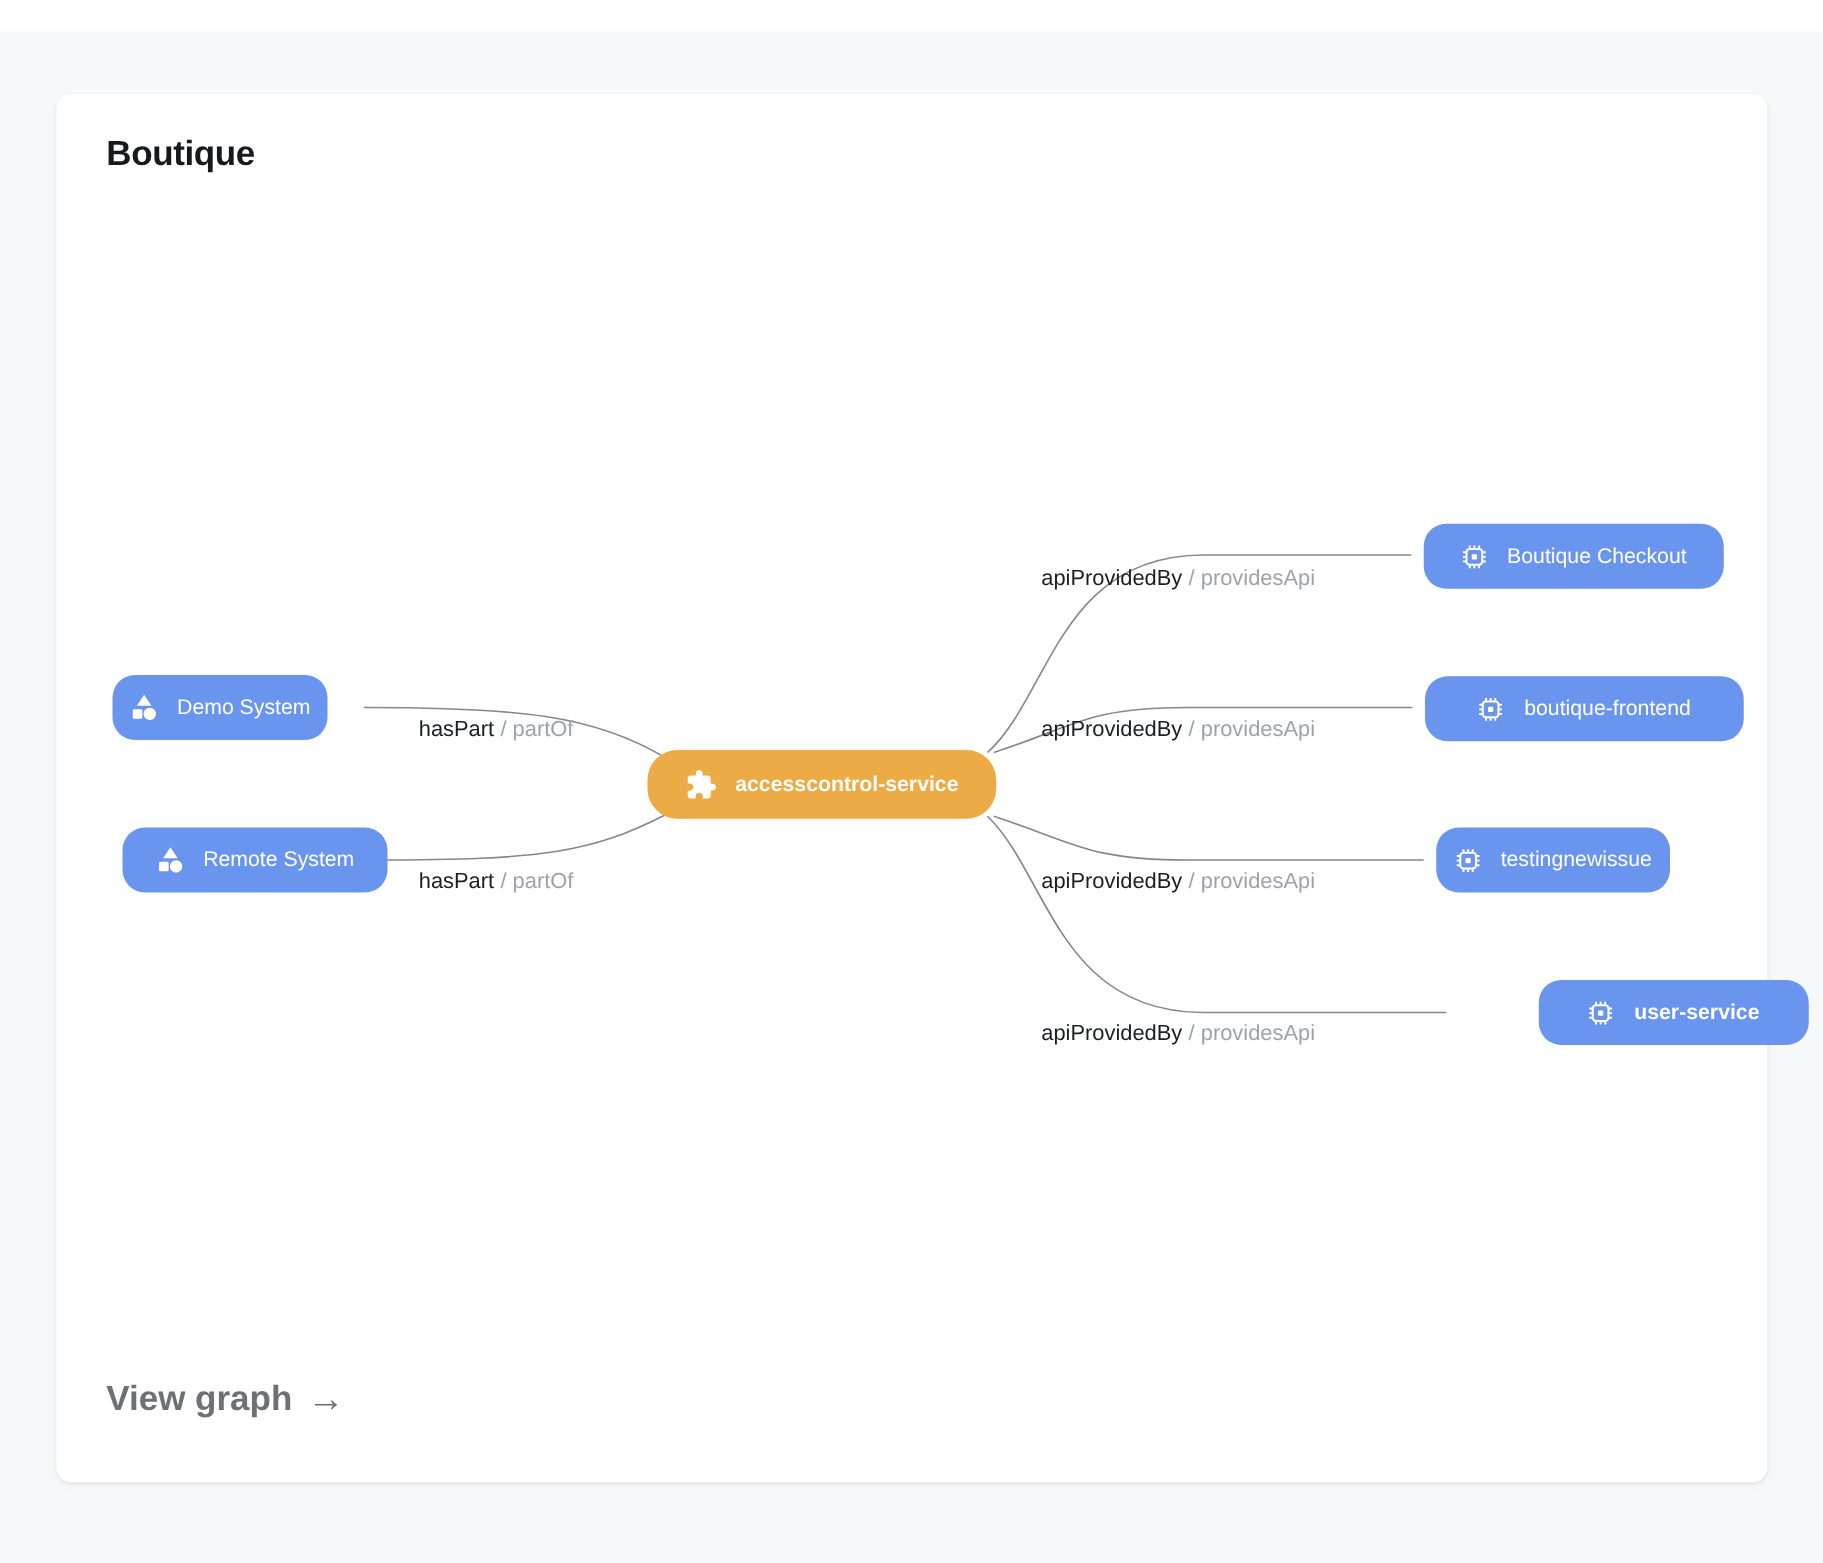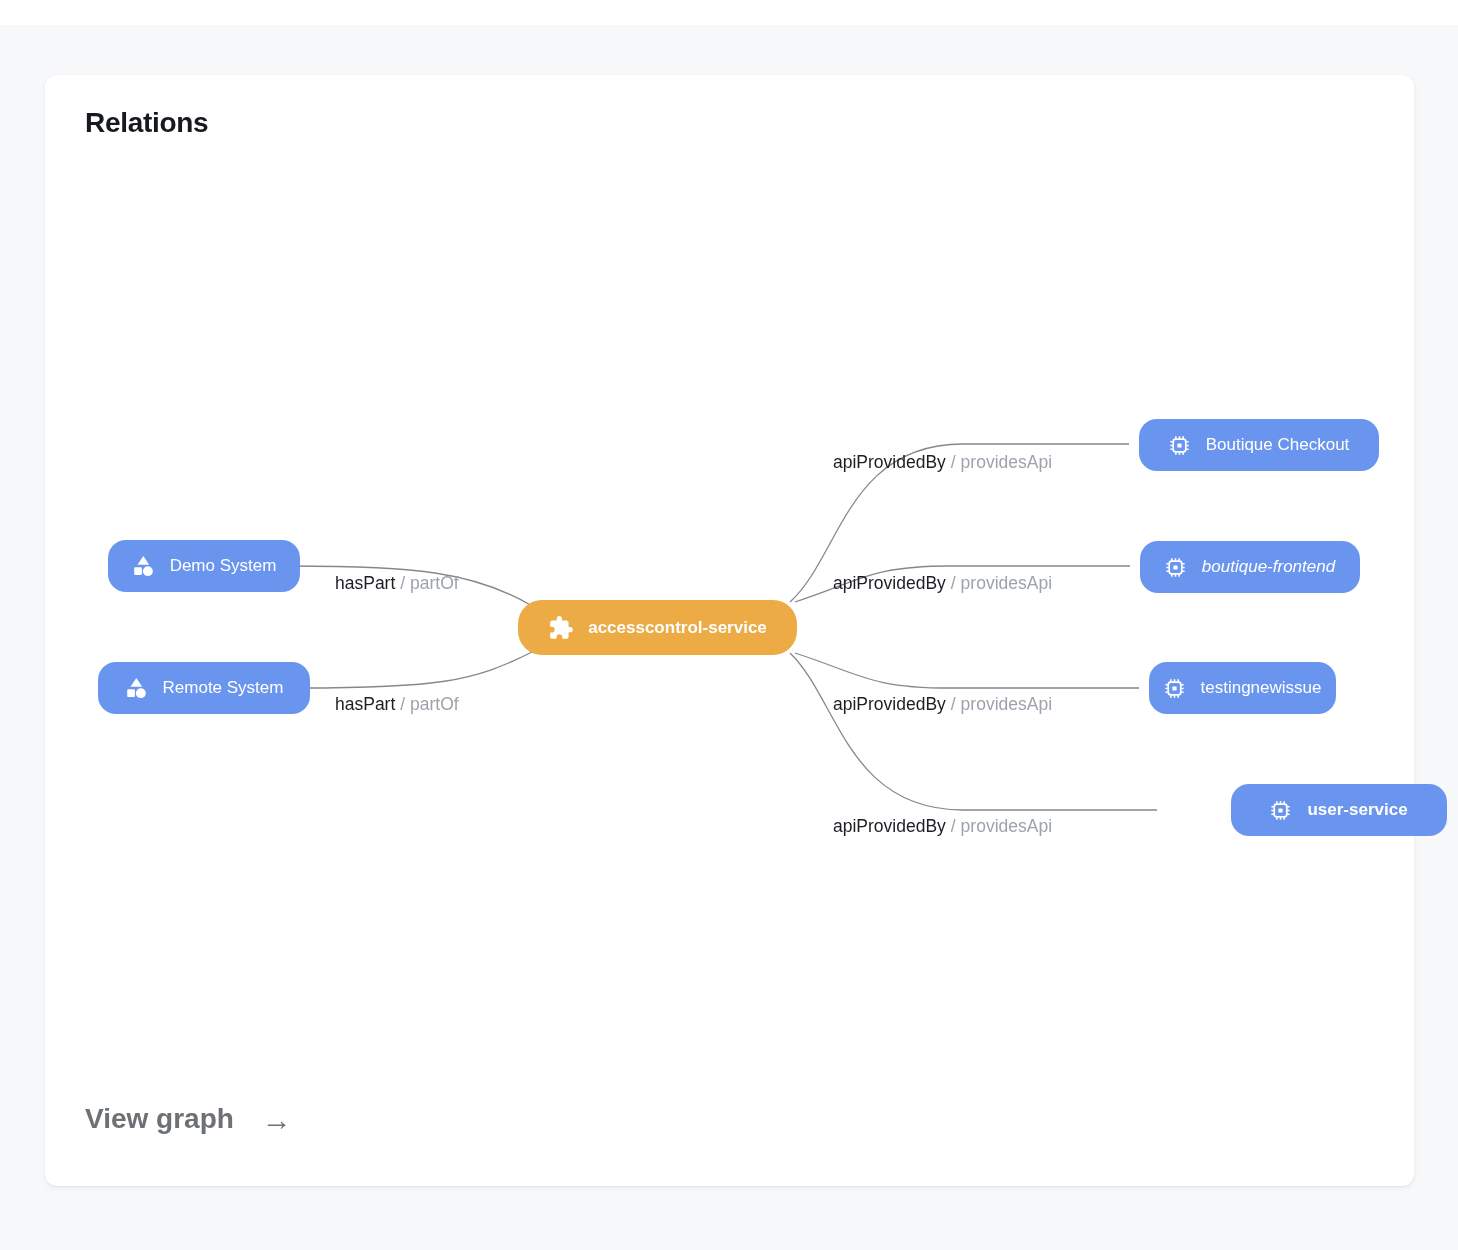--- a/index.html
+++ b/index.html
@@ -37,33 +37,33 @@
   .node .icon { display:flex; align-items:center; }
 
   .edge-label {
     position:absolute; font-size:17.5px; white-space:nowrap; line-height:26px;
   }
   .edge-label .primary { color:#1B1F24; font-weight:500; }
   .edge-label .secondary { color:#9DA3AC; margin-left:5px; }
 
   .view-graph {
     position:absolute; left:40px; top:1028px;
-    display:flex; align-items:center; gap:28px;
+    display:flex; align-items:center; gap:12px;
     font-size:28px; font-weight:700; color:#6D7175; cursor:pointer;
     text-decoration:none;
   }
   .view-graph .arrow { font-size:30px; font-weight:400; line-height:1; transform:translateY(1px); }
 </style>
 </head>
 <body>
 
 <div class="top-strip"></div>
 
 <div class="card">
-  <div class="card-title">Relations</div>
+  <div class="card-title">Boutique</div>
 
   <div class="graph">
 
     <svg class="edges" width="1369" height="1111">
       <path d="M246 491 C 370 491, 430 497, 487 531"></path>
       <path d="M255 613 C 390 613, 428 607, 487 577"></path>
       <path d="M745 527 C 795 482, 802 369, 918 369 L 1084 369"></path>
       <path d="M750 527 C 815 506, 825 491, 905 491 L 1085 491"></path>
       <path d="M750 578 C 815 599, 825 613, 905 613 L 1094 613"></path>
       <path d="M745 578 C 793 624, 802 735, 918 735 L 1112 735"></path>
@@ -81,21 +81,21 @@
     <div class="edge-label" style="left:788px;top:495px;">
       <span class="primary">apiProvidedBy</span><span class="secondary">/ providesApi</span>
     </div>
     <div class="edge-label" style="left:788px;top:616px;">
       <span class="primary">apiProvidedBy</span><span class="secondary">/ providesApi</span>
     </div>
     <div class="edge-label" style="left:788px;top:738px;">
       <span class="primary">apiProvidedBy</span><span class="secondary">/ providesApi</span>
     </div>
 
-    <div class="node blue" style="left:53px;top:465px;width:192px;text-align:center;">
+    <div class="node blue" style="left:35px;top:465px;width:172px;text-align:center;">
       <span class="icon">
         <svg width="22" height="22" viewBox="0 0 20 20">
           <path d="M10.3 0.8 L15.6 8.8 H5 Z" fill="#fff"></path>
           <rect x="2" y="11.2" width="7" height="7" rx="1" fill="#fff"></rect>
           <circle cx="14.4" cy="14.7" r="4.5" fill="#fff"></circle>
         </svg>
       </span>
       <span>Demo System</span>
     </div>
     <div class="node blue" style="left:43px;top:587px;width:212px;padding-left:16px;">
@@ -121,21 +121,21 @@
     <div class="node blue" style="left:1084px;top:344px;width:240px;">
       <span class="icon">
         <svg width="21" height="21" viewBox="0 0 20 20">
           <rect x="4" y="4" width="12" height="12" rx="2.4" fill="none" stroke="#fff" stroke-width="1.6"></rect>
           <rect x="8" y="8" width="4" height="4" rx="0.8" fill="#fff"></rect>
           <path stroke="#fff" stroke-width="1.5" d="M6.5 1.3v2.3 M10 1.3v2.3 M13.5 1.3v2.3 M6.5 16.4v2.3 M10 16.4v2.3 M13.5 16.4v2.3 M1.3 6.5h2.3 M1.3 10h2.3 M1.3 13.5h2.3 M16.4 6.5h2.3 M16.4 10h2.3 M16.4 13.5h2.3"></path>
         </svg>
       </span>
       <span>Boutique Checkout</span>
     </div>
-    <div class="node blue" style="left:1085px;top:466px;width:220px;font-style:italic;">
+    <div class="node blue" style="left:1085px;top:466px;width:255px;">
       <span class="icon">
         <svg width="21" height="21" viewBox="0 0 20 20">
           <rect x="4" y="4" width="12" height="12" rx="2.4" fill="none" stroke="#fff" stroke-width="1.6"></rect>
           <rect x="8" y="8" width="4" height="4" rx="0.8" fill="#fff"></rect>
           <path stroke="#fff" stroke-width="1.5" d="M6.5 1.3v2.3 M10 1.3v2.3 M13.5 1.3v2.3 M6.5 16.4v2.3 M10 16.4v2.3 M13.5 16.4v2.3 M1.3 6.5h2.3 M1.3 10h2.3 M1.3 13.5h2.3 M16.4 6.5h2.3 M16.4 10h2.3 M16.4 13.5h2.3"></path>
         </svg>
       </span>
       <span>boutique-frontend</span>
     </div>
     <div class="node blue" style="left:1094px;top:587px;width:187px;">

